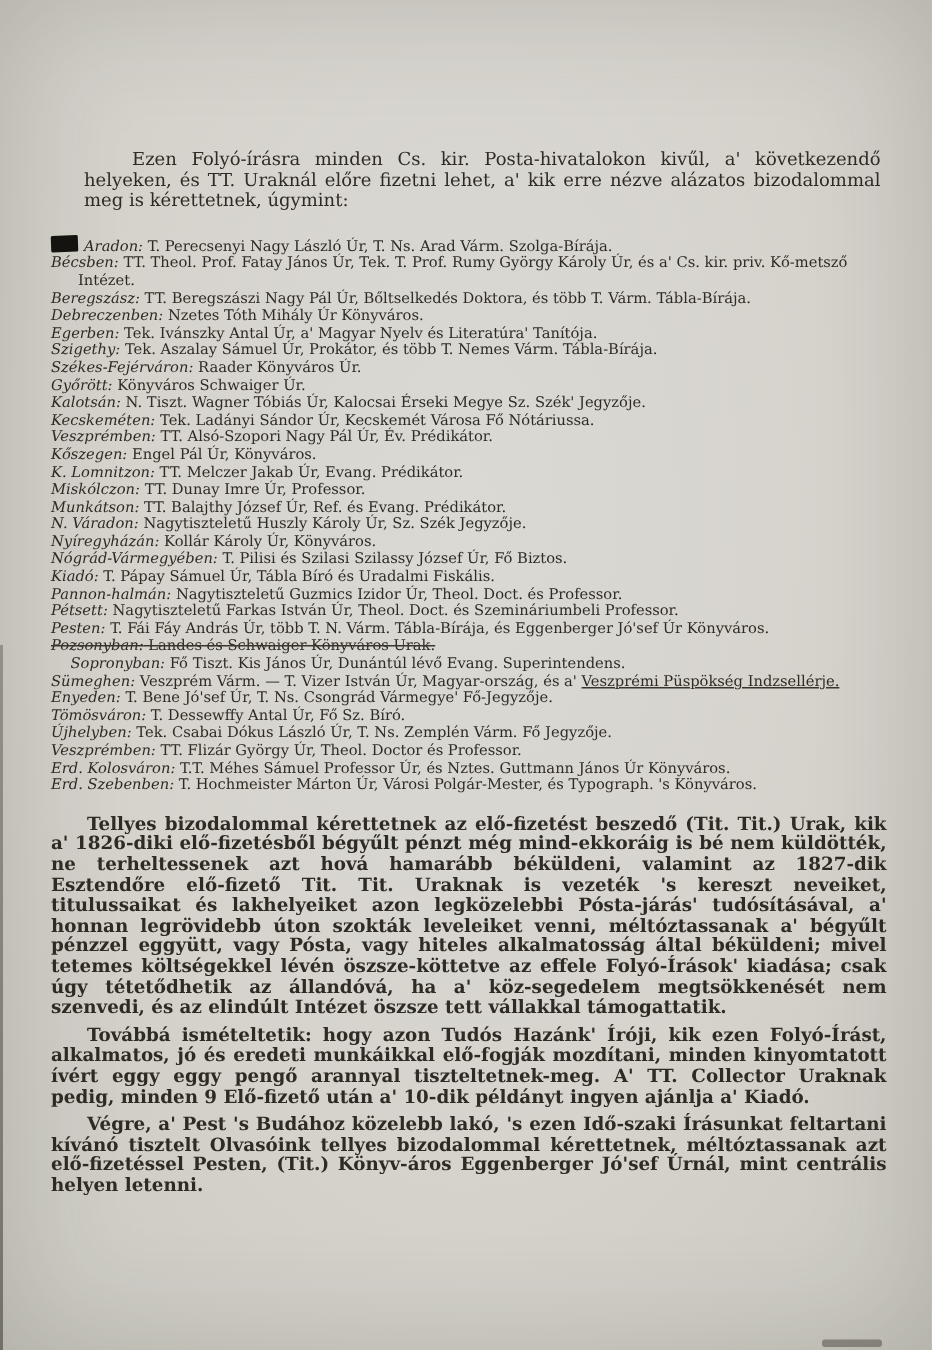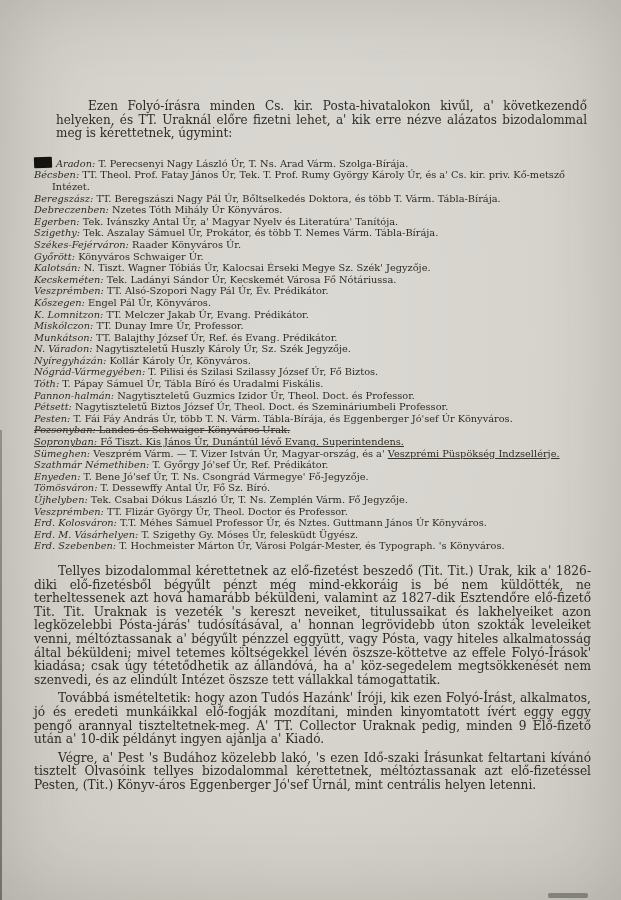--- a/index.html
+++ b/index.html
@@ -29,36 +29,37 @@
     font-size:9.8px;
     line-height:11.6px;
   }
   .entry{
     padding-left:18px;
     text-indent:-18px;
   }
   .place{font-style:italic;}
   .desc{font-style:normal;}
   .struck{text-decoration:line-through;text-decoration-color:#3a362e;}
-  .underlined{text-decoration:underline;text-decoration-color:#3a362e;}
+  .underlined{text-decoration-color:#3a362e;margin-left:13px;}
   .tail{text-decoration:underline;text-decoration-color:#3a362e;}
   .blot{
     display:inline-block;
     width:18px;height:11px;
     background:#15130f;
     margin-right:4px;
     vertical-align:-1px;
     border-radius:1px;
     transform:rotate(-2deg);
   }
   .paragraphs{
     margin:13px 30px 0 34px;
     font-size:12.2px;
     line-height:13.6px;
     text-align:justify;
+    font-weight:bold;
   }
   .paragraphs p{
     margin:0 0 5px 0;
     text-indent:24px;
   }
   .edge-left{
     position:absolute;left:0;top:430px;width:2px;height:470px;
     background:linear-gradient(#6b675e,#3a372f);
     opacity:.55;
   }
@@ -105,48 +106,46 @@
 
   <div class="entry"><span class="place">Munkátson:</span><span class="desc"> TT. Balajthy József Úr, Ref. és Evang. Prédikátor.</span></div>
 
   <div class="entry"><span class="place">N. Váradon:</span><span class="desc"> Nagytiszteletű Huszly Károly Úr, Sz. Szék Jegyzője.</span></div>
 
 
   <div class="entry"><span class="place">Nyíregyházán:</span><span class="desc"> Kollár Károly Úr, Könyváros.</span></div>
 
   <div class="entry"><span class="place">Nógrád-Vármegyében:</span><span class="desc"> T. Pilisi és Szilasi Szilassy József Úr, Fő Biztos.</span></div>
 
-  <div class="entry"><span class="place">Tóth:</span><span class="desc"> T. Pápay Sámuel Úr, Tábla Bíró és Uradalmi Fiskális.</span></div>
+  <div class="entry"><span class="place">Kiadó:</span><span class="desc"> T. Pápay Sámuel Úr, Tábla Bíró és Uradalmi Fiskális.</span></div>
 
   <div class="entry"><span class="place">Pannon-halmán:</span><span class="desc"> Nagytiszteletű Guzmics Izidor Úr, Theol. Doct. és Professor.</span></div>
 
-  <div class="entry"><span class="place">Pétsett:</span><span class="desc"> Nagytiszteletű Biztos József Úr, Theol. Doct. és Szemináriumbeli Professor.</span></div>
+  <div class="entry"><span class="place">Pétsett:</span><span class="desc"> Nagytiszteletű Farkas István Úr, Theol. Doct. és Szemináriumbeli Professor.</span></div>
 
   <div class="entry"><span class="place">Pesten:</span><span class="desc"> T. Fái Fáy András Úr, több T. N. Várm. Tábla-Bírája, és Eggenberger Jó'sef Úr Könyváros.</span></div>
 
   <div class="entry struck"><span class="place">Pozsonyban:</span><span class="desc"> Landes és Schwaiger Könyváros Urak.</span></div>
 
   <div class="entry underlined"><span class="place">Sopronyban:</span><span class="desc"> Fő Tiszt. Kis János Úr, Dunántúl lévő Evang. Superintendens.</span></div>
 
   <div class="entry"><span class="place">Sümeghen:</span><span class="desc"> Veszprém Várm. — T. Vizer István Úr, Magyar-ország, és a' </span><span class="tail">Veszprémi Püspökség Indzsellérje.</span></div>
 
-  <div class="entry"><span class="place">Szathmár Némethiben:</span><span class="desc"> T. Győrgy Jó'sef Úr, Ref. Prédikátor.</span></div>
 
   <div class="entry"><span class="place">Enyeden:</span><span class="desc"> T. Bene Jó'sef Úr, T. Ns. Csongrád Vármegye' Fő-Jegyzője.</span></div>
 
   <div class="entry"><span class="place">Tömösváron:</span><span class="desc"> T. Dessewffy Antal Úr, Fő Sz. Bíró.</span></div>
 
   <div class="entry"><span class="place">Újhelyben:</span><span class="desc"> Tek. Csabai Dókus László Úr, T. Ns. Zemplén Várm. Fő Jegyzője.</span></div>
 
   <div class="entry"><span class="place">Veszprémben:</span><span class="desc"> TT. Flizár György Úr, Theol. Doctor és Professor.</span></div>
 
 
   <div class="entry"><span class="place">Erd. Kolosváron:</span><span class="desc"> T.T. Méhes Sámuel Professor Úr, és Nztes. Guttmann János Úr Könyváros.</span></div>
 
-  <div class="entry"><span class="place">Erd. M. Vásárhelyen:</span><span class="desc"> T. Szigethy Gy. Móses Úr, felesküdt Ügyész.</span></div>
 
   <div class="entry"><span class="place">Erd. Szebenben:</span><span class="desc"> T. Hochmeister Márton Úr, Városi Polgár-Mester, és Typograph. 's Könyváros.</span></div>
 </div>
 
   <div class="paragraphs">
     <p>Tellyes bizodalommal kérettetnek az elő-fizetést beszedő (Tit. Tit.) Urak, kik a' 1826-diki elő-fizetésből bégyűlt pénzt még mind-ekkoráig is bé nem küldötték, ne terheltessenek azt hová hamarább béküldeni, valamint az 1827-dik Esztendőre elő-fizető Tit. Tit. Uraknak is vezeték 's kereszt neveiket, titulussaikat és lakhelyeiket azon legközelebbi Pósta-járás' tudósításával, a' honnan legrövidebb úton szokták leveleiket venni, méltóztassanak a' bégyűlt pénzzel eggyütt, vagy Pósta, vagy hiteles alkalmatosság által béküldeni; mivel tetemes költségekkel lévén öszsze-köttetve az effele Folyó-Írások' kiadása; csak úgy tétetődhetik az állandóvá, ha a' köz-segedelem megtsökkenését nem szenvedi, és az elindúlt Intézet öszsze tett vállakkal támogattatik.</p>
     <p>Továbbá ismételtetik: hogy azon Tudós Hazánk' Íróji, kik ezen Folyó-Írást, alkalmatos, jó és eredeti munkáikkal elő-fogják mozdítani, minden kinyomtatott ívért eggy eggy pengő arannyal tiszteltetnek-meg. A' TT. Collector Uraknak pedig, minden 9 Elő-fizető után a' 10-dik példányt ingyen ajánlja a' Kiadó.</p>
     <p>Végre, a' Pest 's Budához közelebb lakó, 's ezen Idő-szaki Írásunkat feltartani kívánó tisztelt Olvasóink tellyes bizodalommal kérettetnek, méltóztassanak azt elő-fizetéssel Pesten, (Tit.) Könyv-áros Eggenberger Jó'sef Úrnál, mint centrális helyen letenni.</p>
   </div>
 

